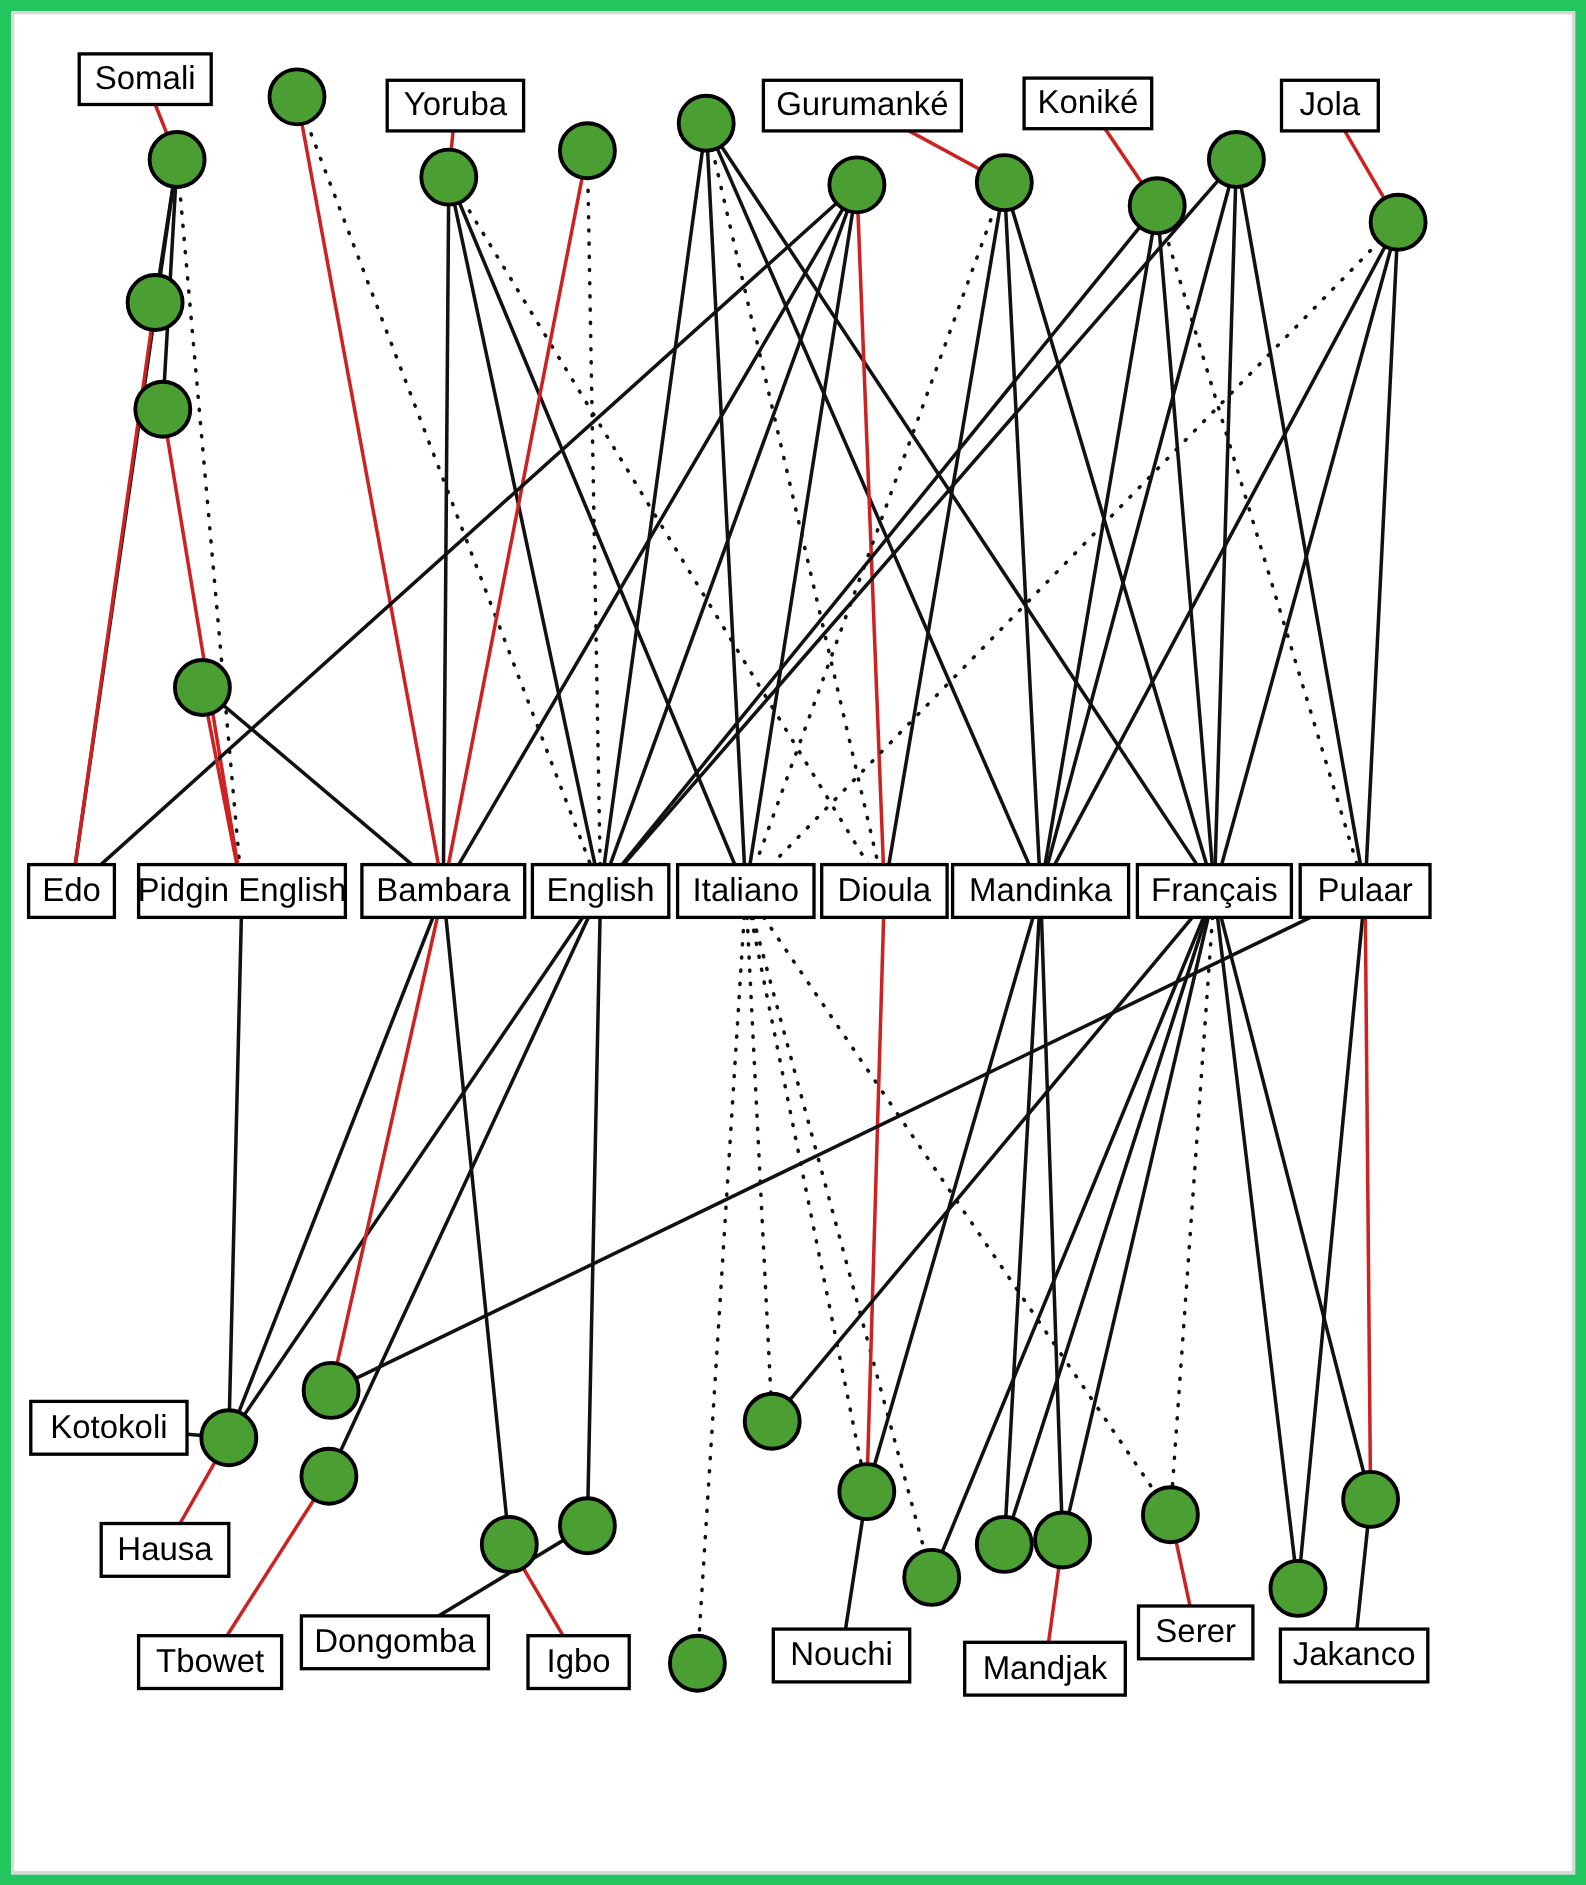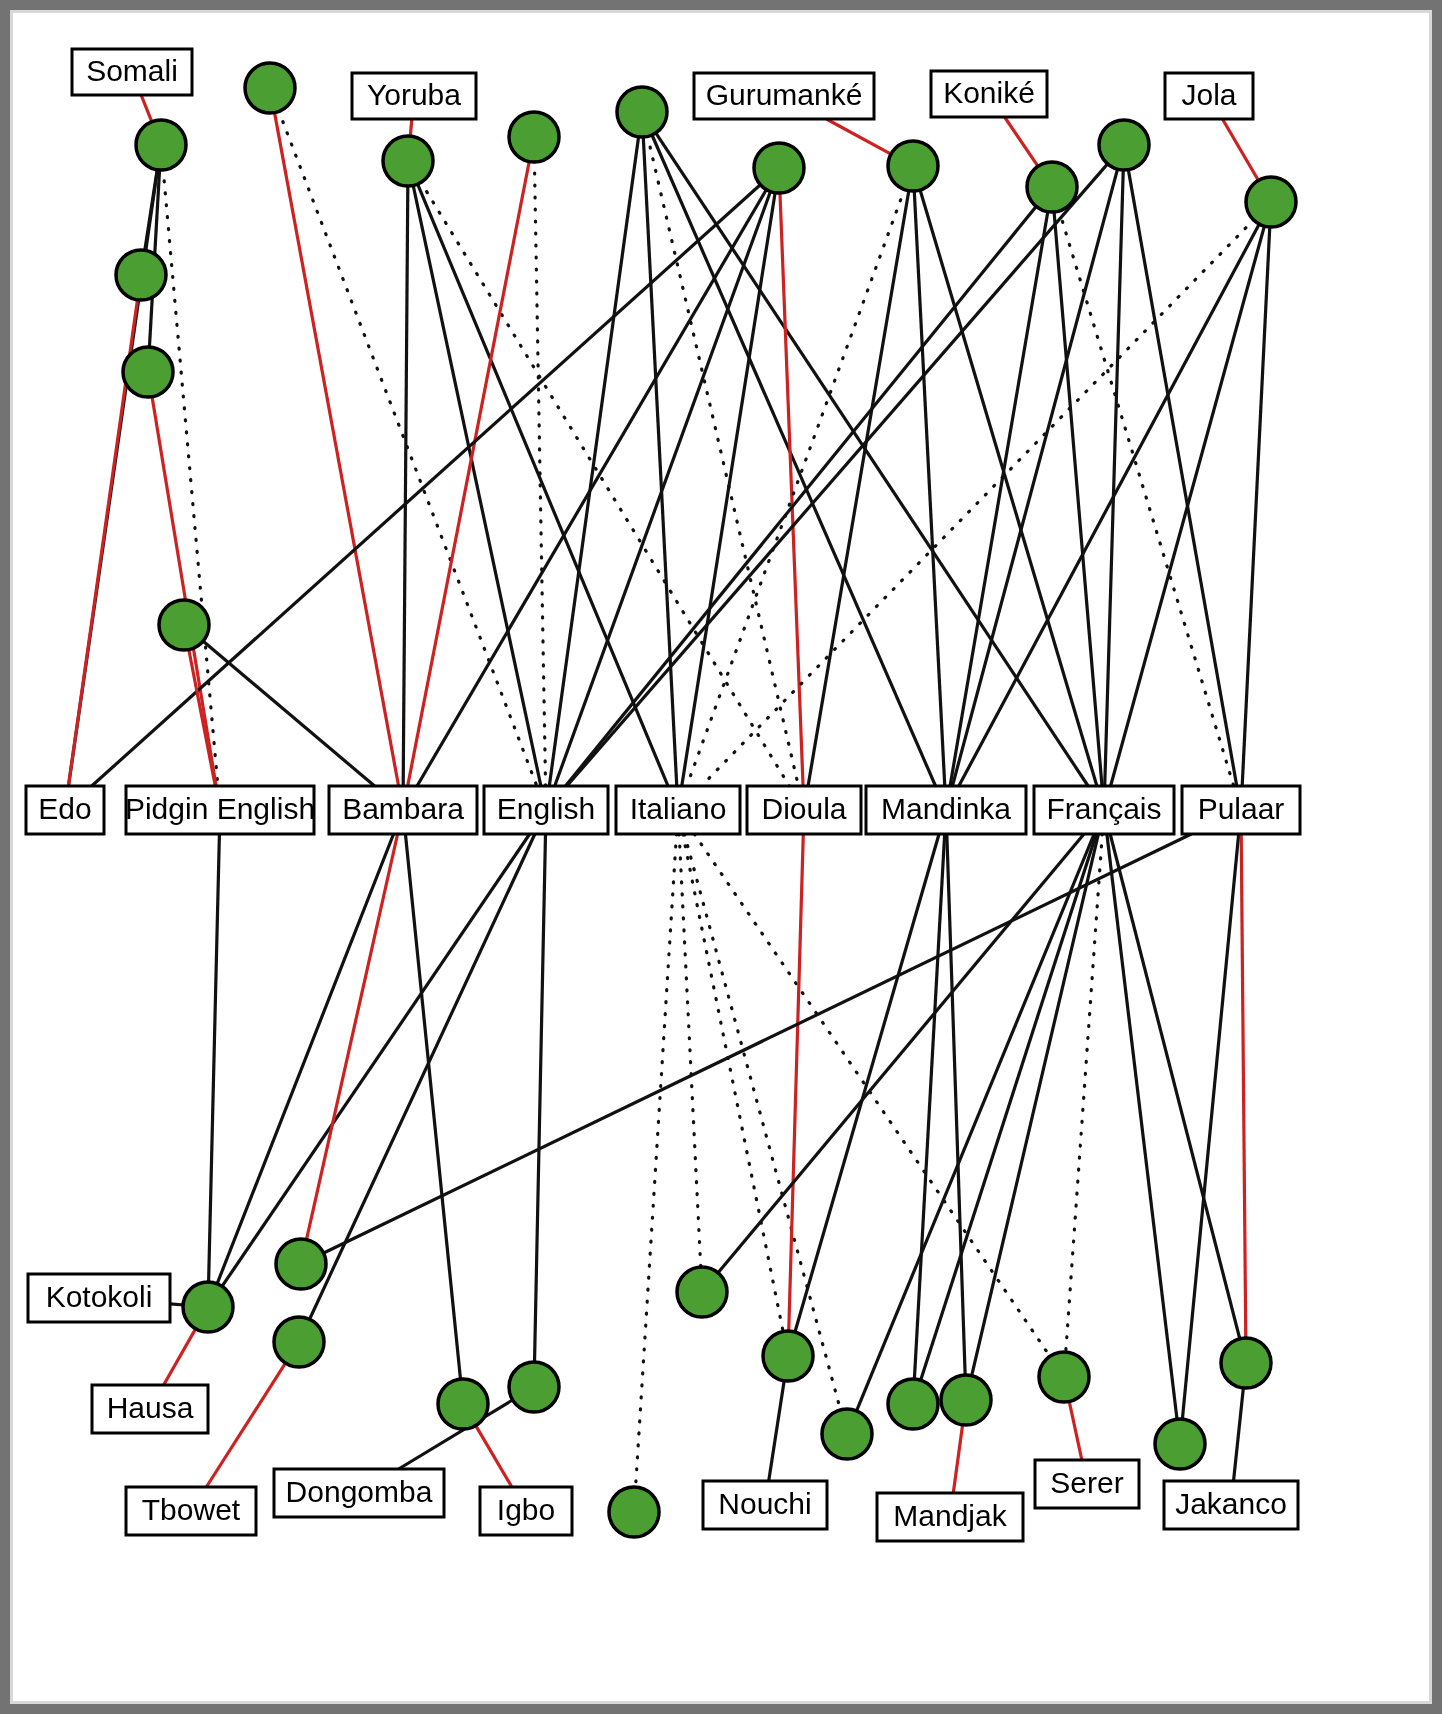--- a/index.html
+++ b/index.html
@@ -7,21 +7,21 @@
     padding: 0;
     background: #ffffff;
   }
   body {
     font-family: "Liberation Sans", sans-serif;
   }
   #canvas-wrap {
     position: relative;
     width: 1442px;
     height: 1714px;
-    background: #737373;
+    background: #22c55e;
     box-sizing: border-box;
   }
   #frame {
     position: absolute;
     left: 10px;
     top: 10px;
     width: 1422px;
     height: 1694px;
     border: 3px solid #d8d8d8;
     box-sizing: border-box;

